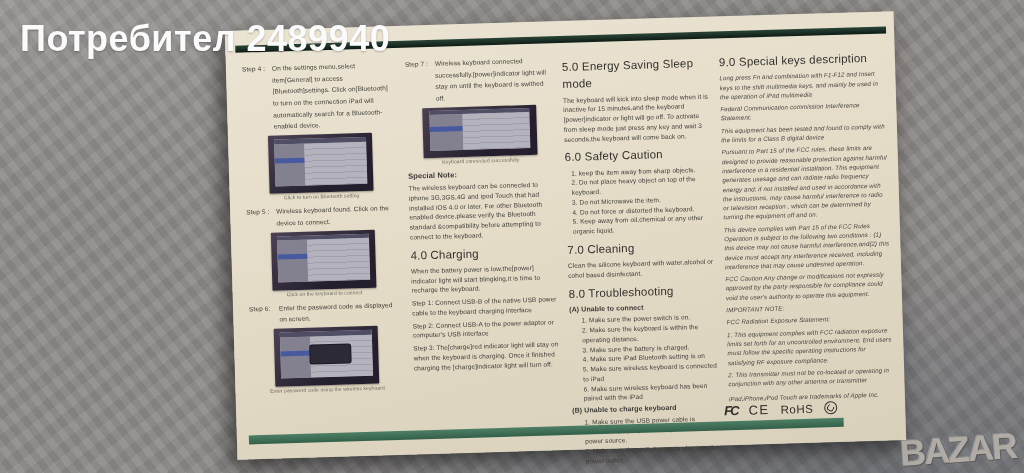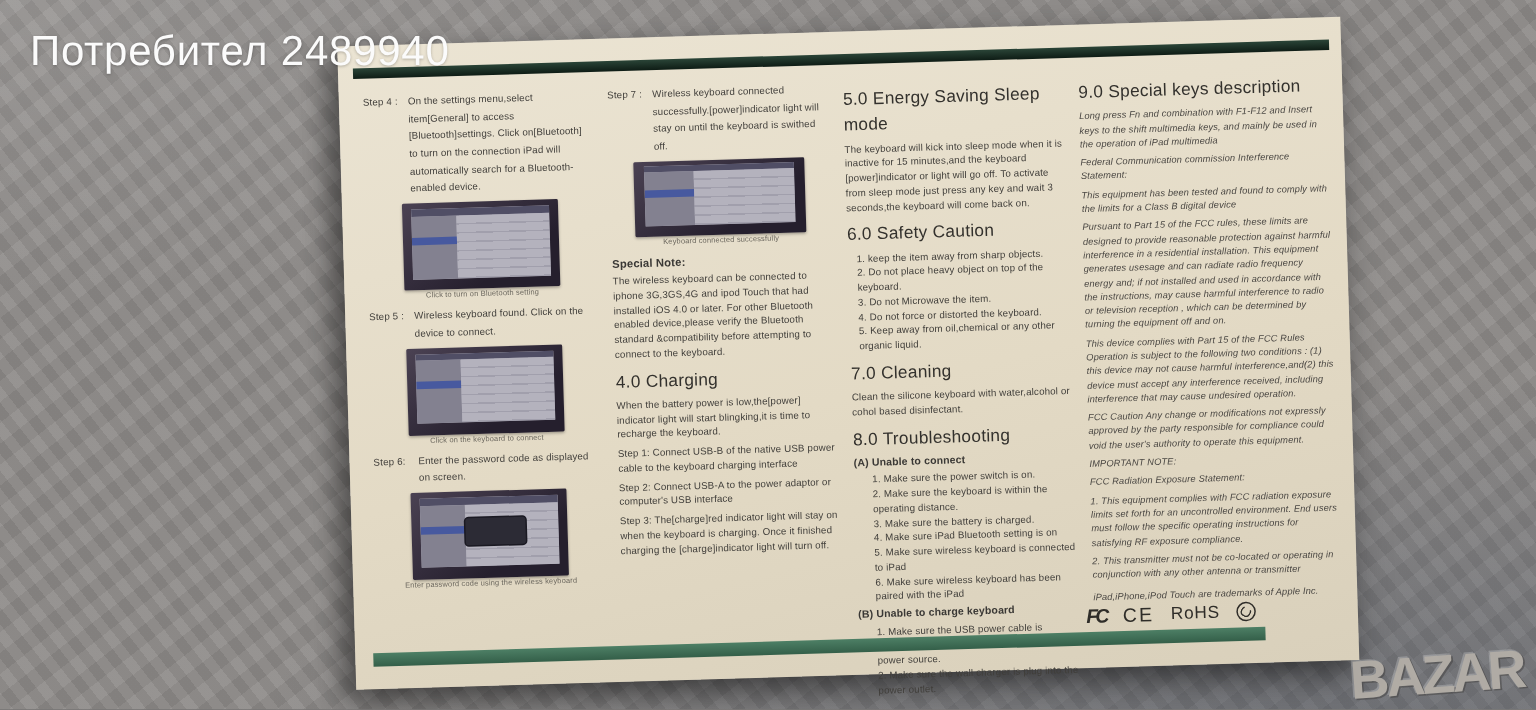--- a/index.html
+++ b/index.html
@@ -4,21 +4,21 @@
 <style>
   html,body{margin:0;padding:0;background:#6f6d6c;}
   .stage{position:relative;width:1024px;height:473px;overflow:hidden;
          background:#8f8c8a;font-family:"Liberation Sans",sans-serif;}
   .stage::before{content:"";position:absolute;inset:0;pointer-events:none;
     background:
       radial-gradient(130% 95% at 88% 105%, rgba(55,65,82,.38), transparent 55%),
       radial-gradient(90% 70% at 0% 0%, rgba(255,255,255,.10), transparent 60%),
       repeating-linear-gradient(52deg, rgba(255,255,255,.035) 0 7px, rgba(0,0,0,.05) 7px 14px),
       repeating-linear-gradient(-38deg, rgba(255,255,255,.03) 0 11px, rgba(0,0,0,.035) 11px 22px);}
-  .user-mark{position:absolute;left:20px;top:18px;font-size:28px;font-weight:normal;
+  .user-mark{position:absolute;left:20px;top:18px;font-size:36px;font-weight:bold;
     color:#fbfbfb;letter-spacing:.5px;text-shadow:0 1px 2px rgba(0,0,0,.25);z-index:3;}
   .bazar{position:absolute;right:8px;bottom:2px;font-size:36px;font-weight:bold;
     color:#b7b2aa;opacity:.9;transform:rotate(-4deg);letter-spacing:-2px;z-index:3;
     text-shadow:1px 1px 0 rgba(70,68,66,.6), -1px -1px 0 rgba(255,255,255,.25);}
 
   .paper{position:absolute;left:231px;top:21px;width:669px;height:429px;
     transform:rotate(-1.7deg);transform-origin:50% 50%;
     background:linear-gradient(168deg,#ebe4d3 0%,#e3dac5 55%,#d9d0bb 100%);
     box-shadow:-10px 6px 16px rgba(0,0,0,.32), 0 12px 24px rgba(0,0,0,.28);z-index:2;}
   .stripe{position:absolute;}

